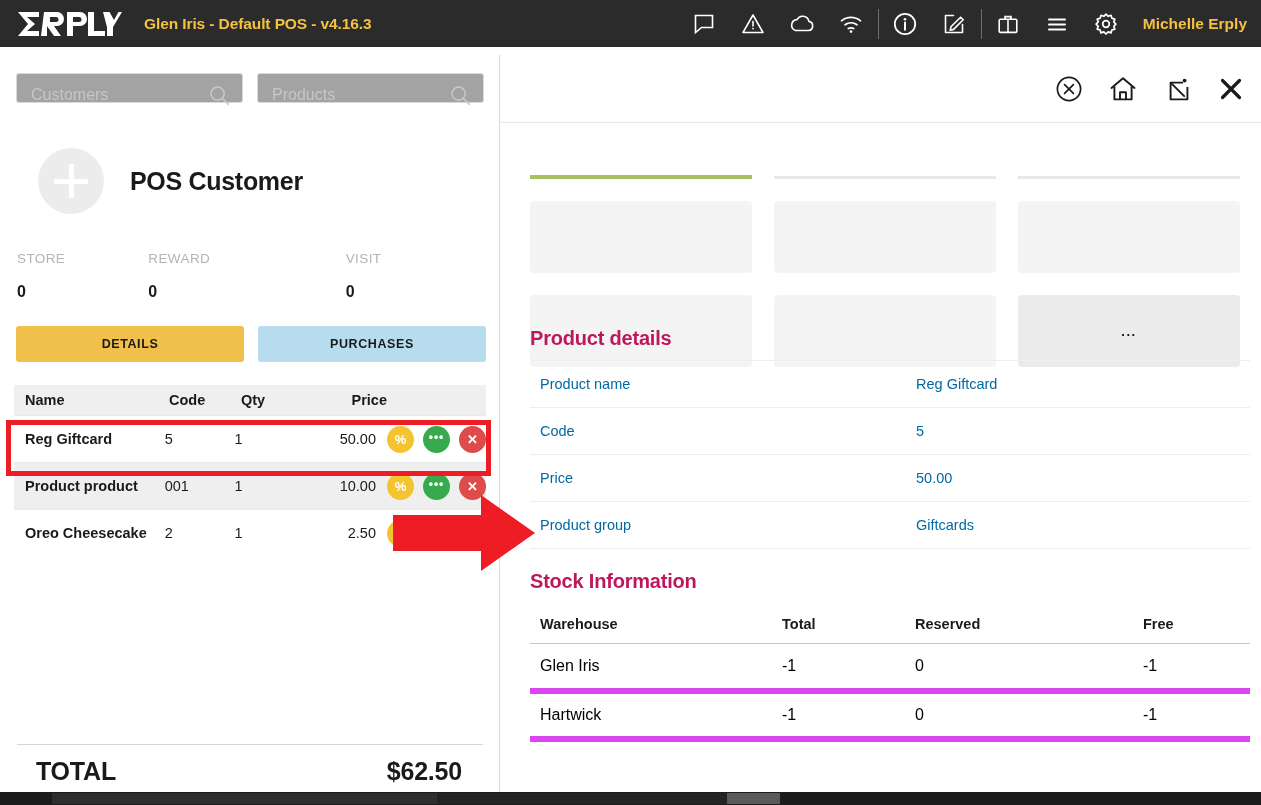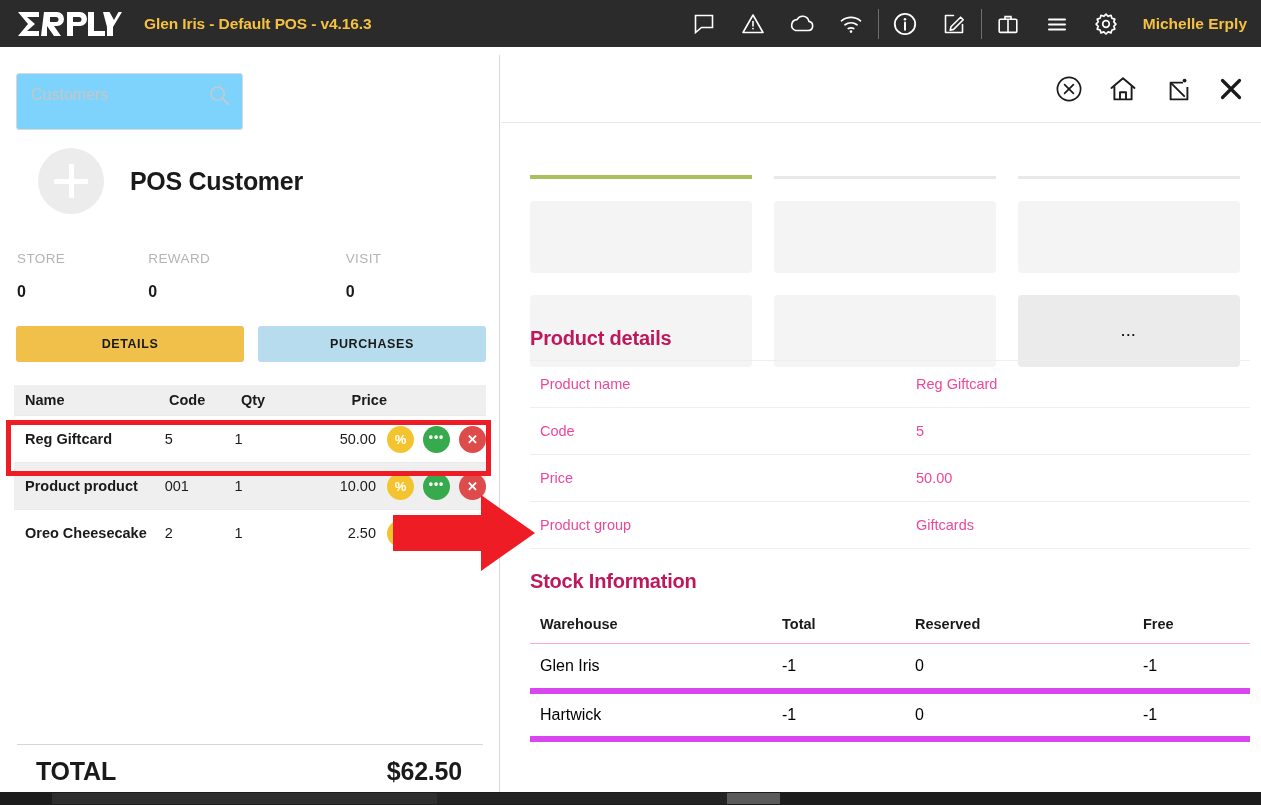--- a/index.html
+++ b/index.html
@@ -90,24 +90,24 @@
   .search-row {
     position: absolute;
     top: 18px; left: 16px;
     width: 468px;
     display: flex;
     gap: 14px;
   }
   .search-box {
     position: relative;
     width: 227px;
-    height: 57px;
+    height: 30px;
     border: 1px solid #d9d9d9;
     border-radius: 3px;
-    background: #7dd3fc;
+    background: #a3a3a3;
   }
   .search-box input {
     position: absolute;
     top: 0; left: 0;
     width: 185px;
     height: 41px;
     border: none;
     outline: none;
     background: transparent;
     padding-left: 14px;
@@ -345,21 +345,21 @@
   }
   .sec-product {
     position: absolute;
     top: 272px; left: 29px;
     width: 720px;
   }
   .kv-table { width: 100%; border-collapse: collapse; margin-top: 10px; }
   .kv-table td {
     height: 47px;
     font-size: 14.5px;
-    color: #ec4899;
+    color: #0369a1;
     border-bottom: 1px solid #eeeeee;
     vertical-align: middle;
   }
   .kv-table tr:first-child td { border-top: 1px solid #eeeeee; }
   .kv-table td.k { width: 376px; padding-left: 10px; }
   .kv-table td.v { padding-left: 10px; }
 
   .sec-stock {
     position: absolute;
     top: 515px; left: 29px;
@@ -506,20 +506,29 @@
       </div>
       <div class="user-name">Michelle Erply</div>
     </div>
   </div>
 
   <div class="left-panel">
 
     <div class="search-row">
       <div class="search-box">
         <input type="text" placeholder="Customers" style="">
+        <span class="mag">
+          <svg width="21" height="21" viewBox="0 0 21 21" fill="none" stroke="currentColor" stroke-width="1.5">
+            <circle cx="8.6" cy="8.6" r="6.6"></circle>
+            <path d="M13.4 13.4 L19.4 19.4" stroke-linecap="round"></path>
+          </svg>
+        </span>
+      </div>
+      <div class="search-box">
+        <input type="text" placeholder="Products" style="">
         <span class="mag">
           <svg width="21" height="21" viewBox="0 0 21 21" fill="none" stroke="currentColor" stroke-width="1.5">
             <circle cx="8.6" cy="8.6" r="6.6"></circle>
             <path d="M13.4 13.4 L19.4 19.4" stroke-linecap="round"></path>
           </svg>
         </span>
       </div>
     </div>
 
     <div class="customer-row">

